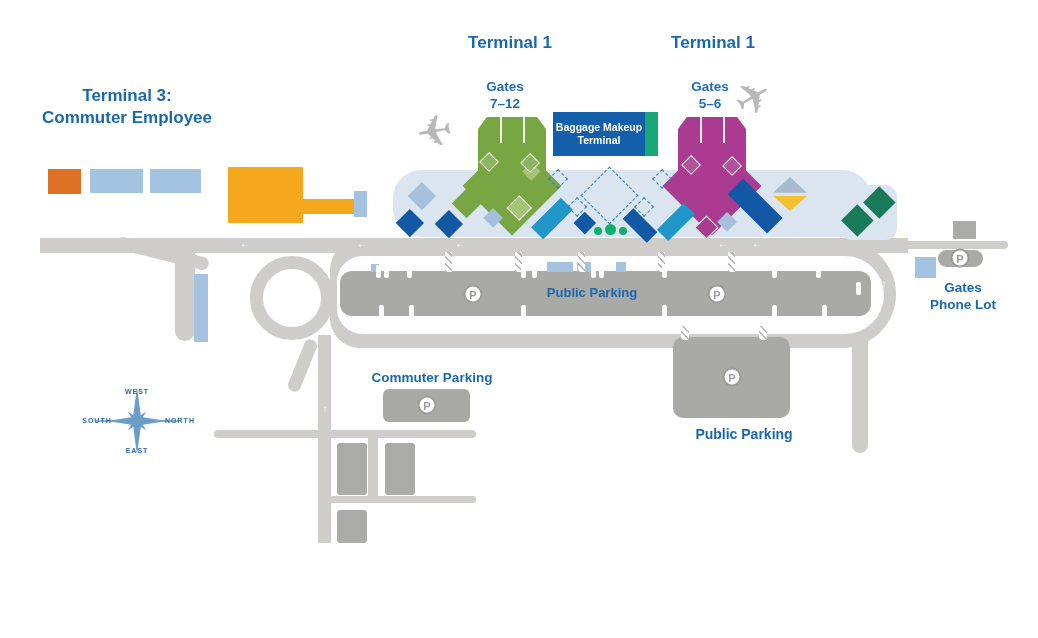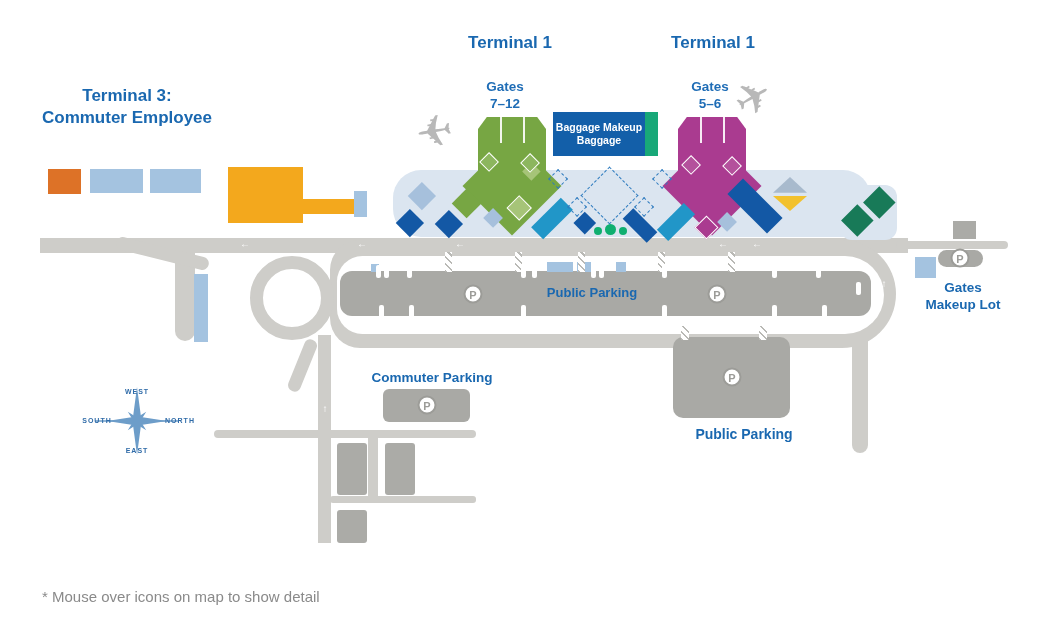--- a/index.html
+++ b/index.html
@@ -83,21 +83,21 @@
     <div class="t-arm" style="left:678px;top:117px;width:68px;height:54px;background:#aa3b90;"></div>
     <div class="t-divider" style="left:700px;top:117px;"></div>
     <div class="t-divider" style="left:723px;top:117px;"></div>
   </div>
 
   <div class="baggage" style="left:553px;top:112px;width:105px;height:44px;">
     <div style="position:absolute;left:0;top:0;width:92px;height:44px;background:#135fa9;"></div>
     <div style="position:absolute;left:92px;top:0;width:13px;height:44px;background:#18a878;"></div>
     <div class="txt">
       <span>Baggage Makeup</span>
-      <span>Baggage</span>
+      <span>Terminal</span>
     </div>
   </div>
 
   <div class="strip" style="left:340px;top:271px;width:531px;height:45px;"></div>
   <div class="lot" style="left:673px;top:337px;width:117px;height:81px;border-radius:10px;"></div>
   <div class="lot" style="left:383px;top:389px;width:87px;height:33px;border-radius:6px;"></div>
   <div class="lot" style="left:938px;top:250px;width:45px;height:17px;border-radius:9px;"></div>
 
   <div class="pcircle" style="left:473px;top:294px;">
       <span>P</span>
@@ -203,29 +203,28 @@
   </div>
   <div class="lbl gates" style="left:710px;top:78px;">
     <div>Gates</div>
     <div>5–6</div>
   </div>
   <div class="lbl" style="left:592px;top:285px;font-size:13px;">Public Parking</div>
   <div class="lbl" style="left:744px;top:426px;font-size:14px;">Public Parking</div>
   <div class="lbl parklbl" style="left:432px;top:370px;">Commuter Parking</div>
   <div class="lbl parklbl" style="left:963px;top:279px;line-height:17px;">
     <div>Gates</div>
-    <div>Makeup Lot</div>
+    <div>Phone Lot</div>
   </div>
 
   <svg style="position:absolute;left:92px;top:386px;z-index:5;" width="90" height="70" viewBox="-45 -35 90 70">
     <line x1="-42" y1="0" x2="-18" y2="0" stroke="#6d9dc9" stroke-width="1.5"></line>
     <line x1="18" y1="0" x2="42" y2="0" stroke="#6d9dc9" stroke-width="1.5"></line>
     <polygon points="0,-13 2.5,-2.5 13,0 2.5,2.5 0,13 -2.5,2.5 -13,0 -2.5,-2.5" transform="rotate(45)" fill="#6d9dc9"></polygon>
     <polygon points="0,-34 4,-4 30,0 4,4 0,34 -4,4 -30,0 -4,-4" fill="#6d9dc9"></polygon>
   </svg>
   <div class="complbl" style="left:137px;top:388px;">WEST</div>
   <div class="complbl" style="left:180px;top:417px;">NORTH</div>
   <div class="complbl" style="left:97px;top:417px;">SOUTH</div>
   <div class="complbl" style="left:137px;top:447px;">EAST</div>
 
-  <div class="footer">* Mouse over icons on map to show detail</div>
 
 </div>
 
 </body></html>

